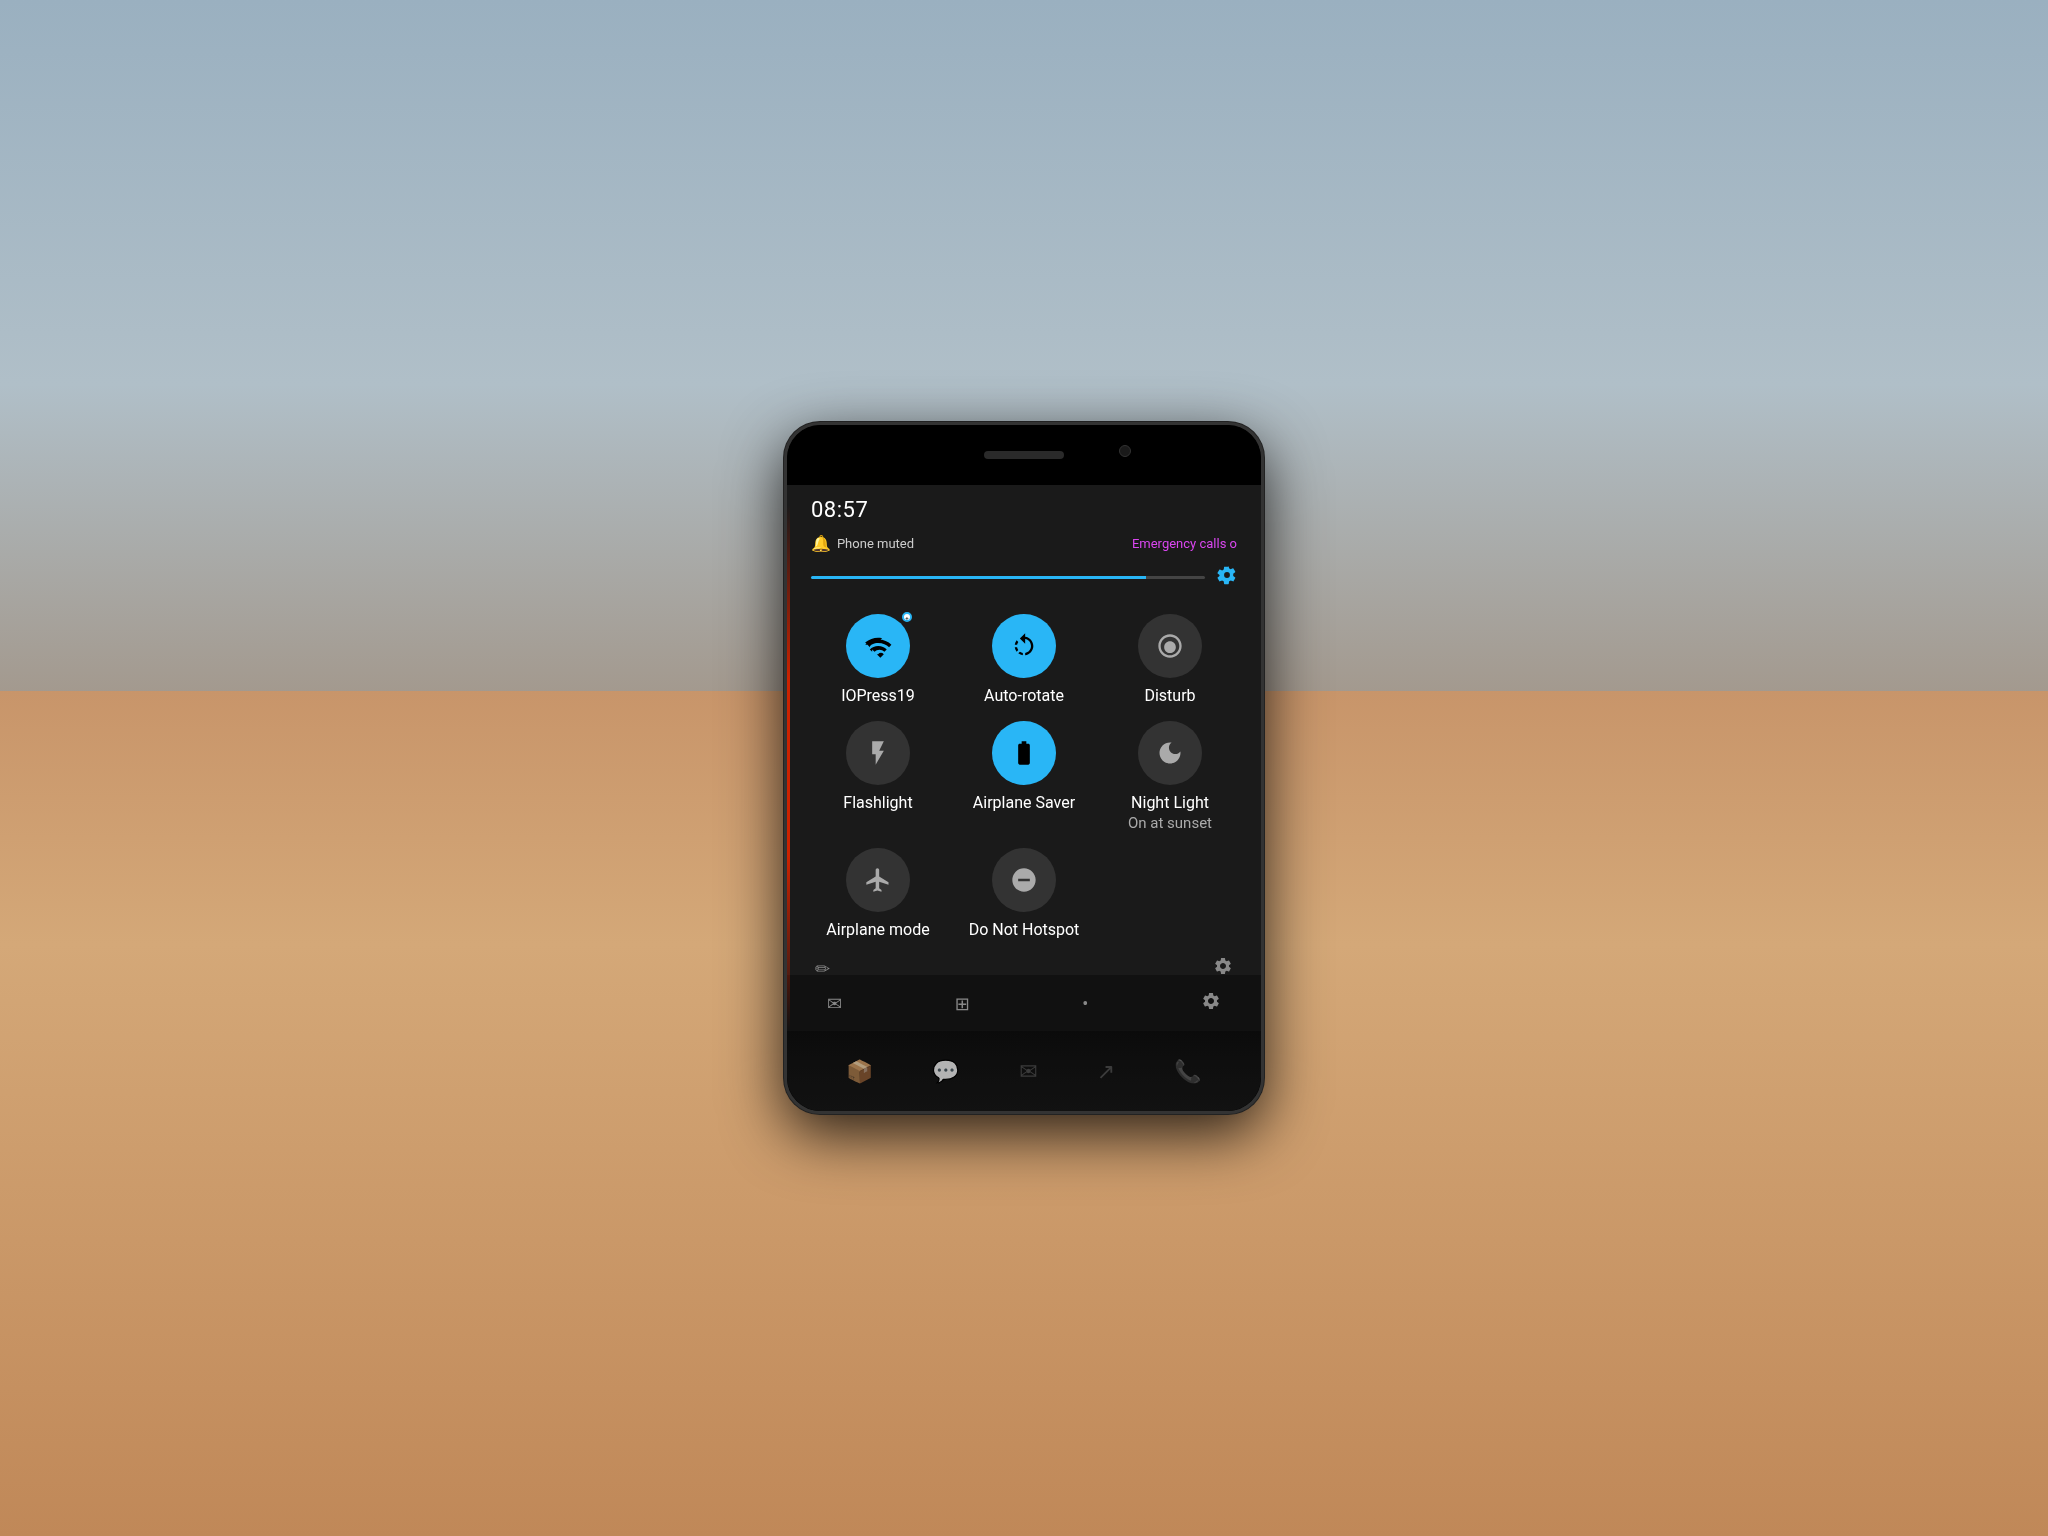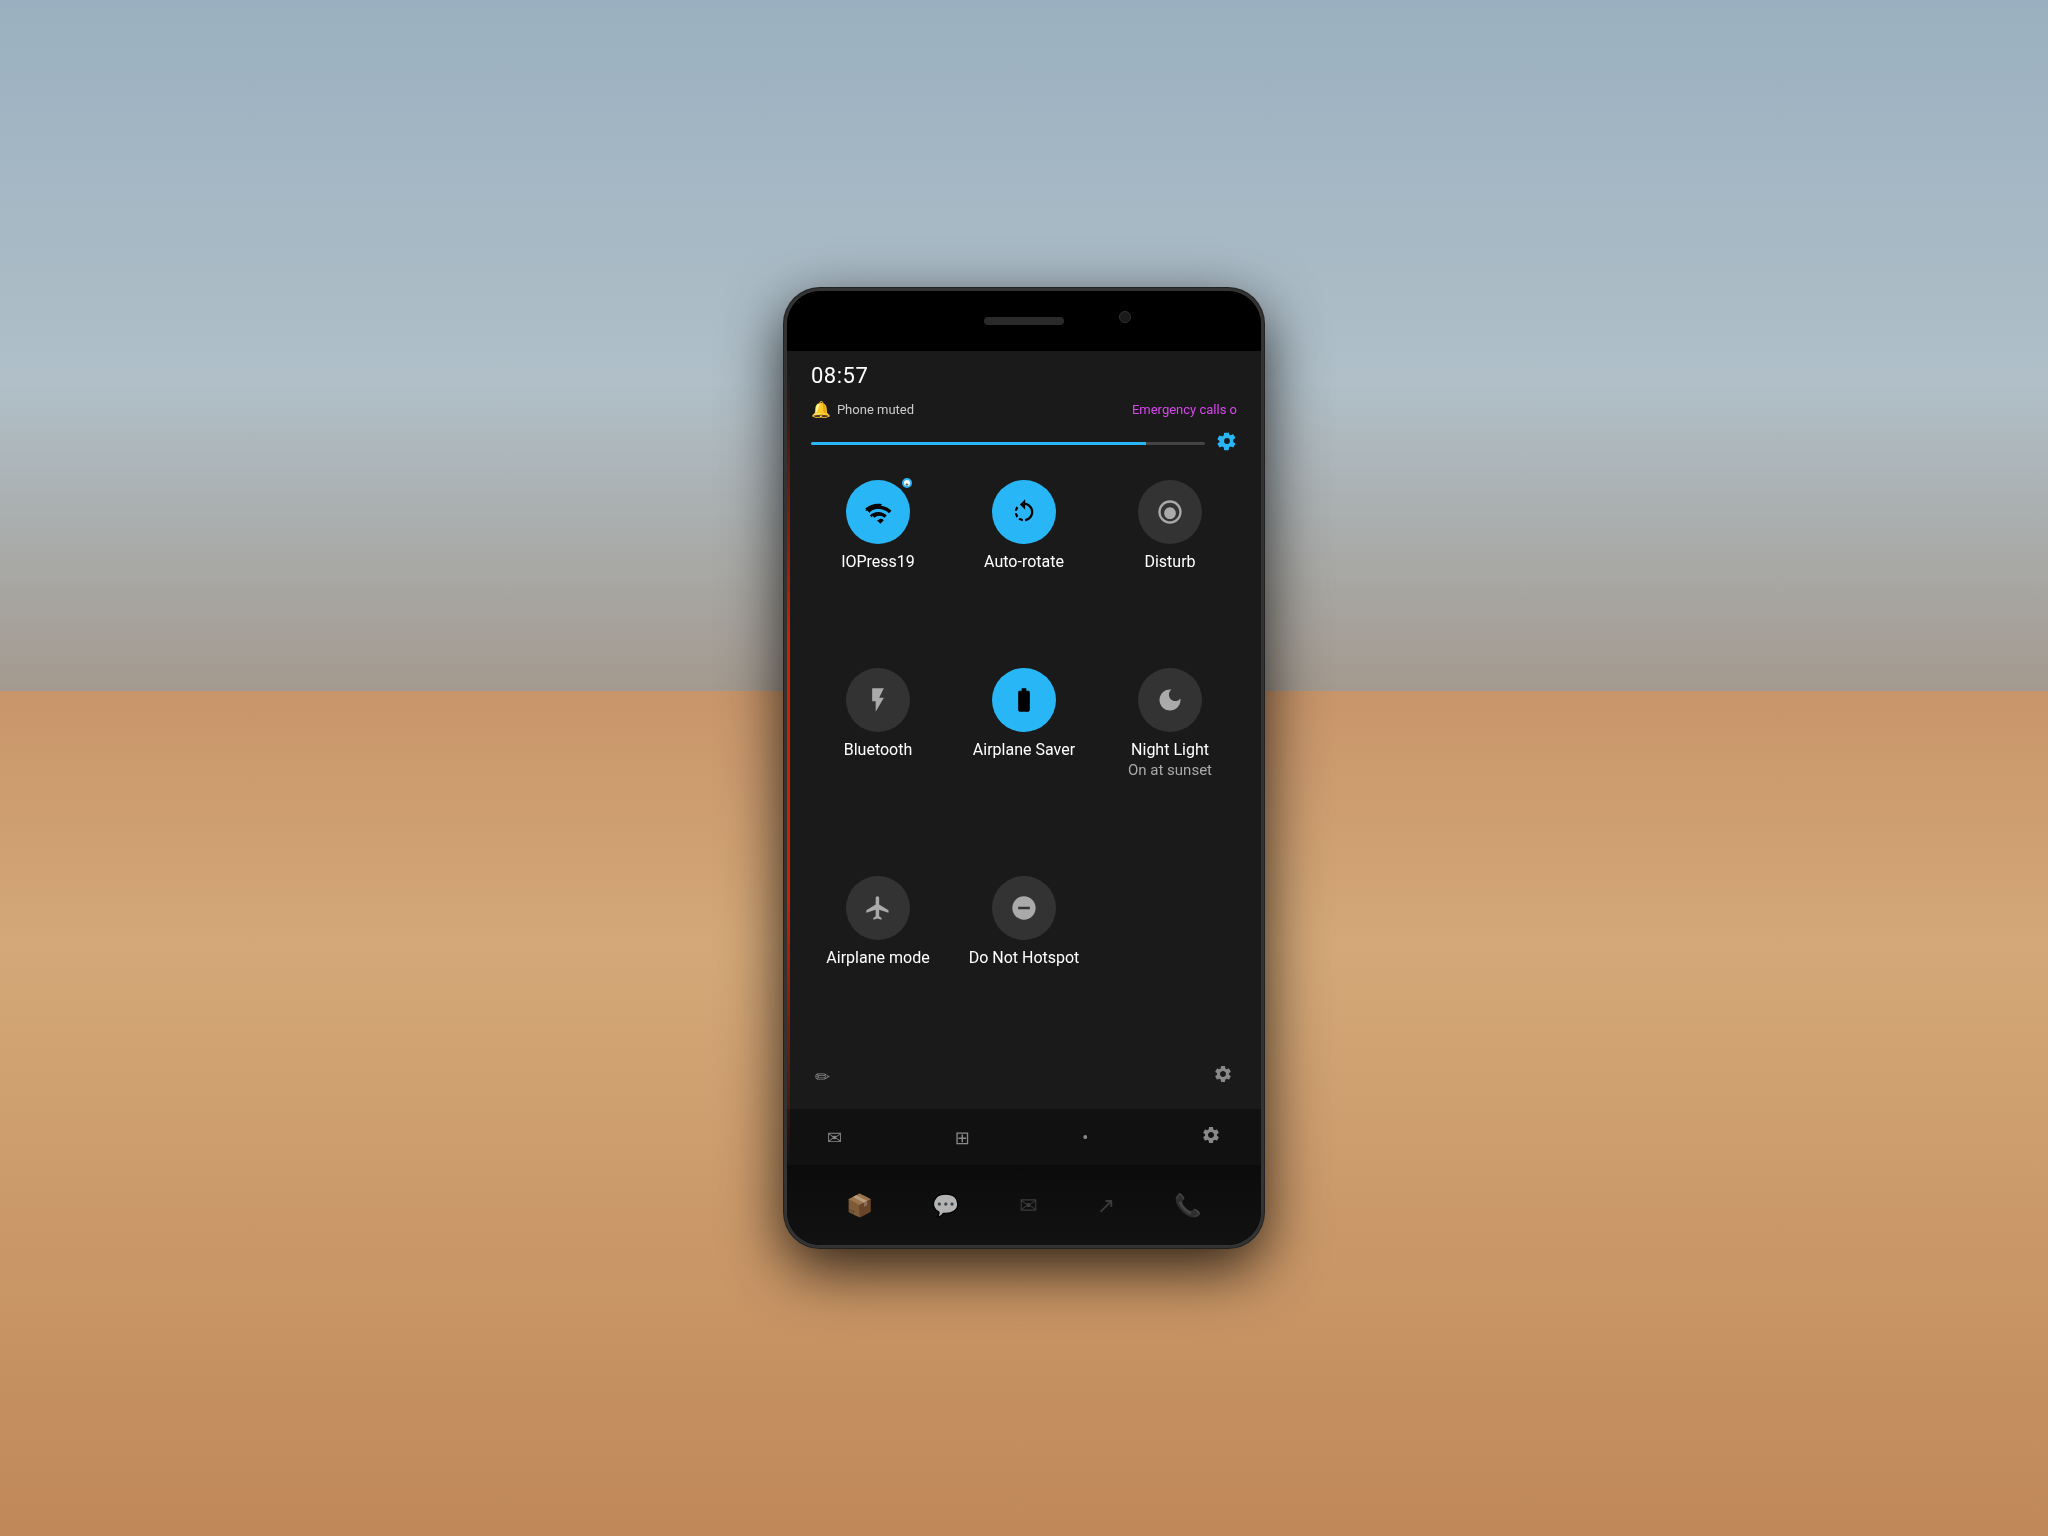--- a/index.html
+++ b/index.html
@@ -38,21 +38,21 @@
     .phone-wrapper {
       position: relative;
       z-index: 10;
       display: flex;
       flex-direction: column;
       align-items: center;
     }
 
     .phone {
       width: 480px;
-      height: 960px;
+      height: 692px;
       background: #111;
       border-radius: 36px;
       border: 3px solid #333;
       box-shadow: 
         0 0 0 1px #222,
         0 20px 60px rgba(0,0,0,0.8),
         inset 0 0 20px rgba(0,0,0,0.5);
       position: relative;
       overflow: hidden;
       padding-left: 29px;
@@ -386,21 +386,21 @@
             </div>
             <span class="tile-label">Disturb</span>
           </div>
 
           <div class="tile">
             <div class="tile-icon-circle inactive">
               <svg class="icon-svg" viewBox="0 0 24 24" fill="currentColor">
                 <path d="M7 2v11h3v9l7-12h-4l4-8z"></path>
               </svg>
             </div>
-            <span class="tile-label">Bluetooth</span>
+            <span class="tile-label">Flashlight</span>
           </div>
 
           <div class="tile">
             <div class="tile-icon-circle active">
               <svg class="icon-svg" viewBox="0 0 24 24" fill="currentColor">
                 <path d="M15.67 4H14V2h-4v2H8.33C7.6 4 7 4.6 7 5.33v15.33C7 21.4 7.6 22 8.33 22h7.33c.74 0 1.34-.6 1.34-1.33V5.33C17 4.6 16.4 4 15.67 4zm-2.67 6v-2l-4 6h3v2l4-6h-3z"></path>
               </svg>
             </div>
             <span class="tile-label">Airplane Saver</span>
           </div>

